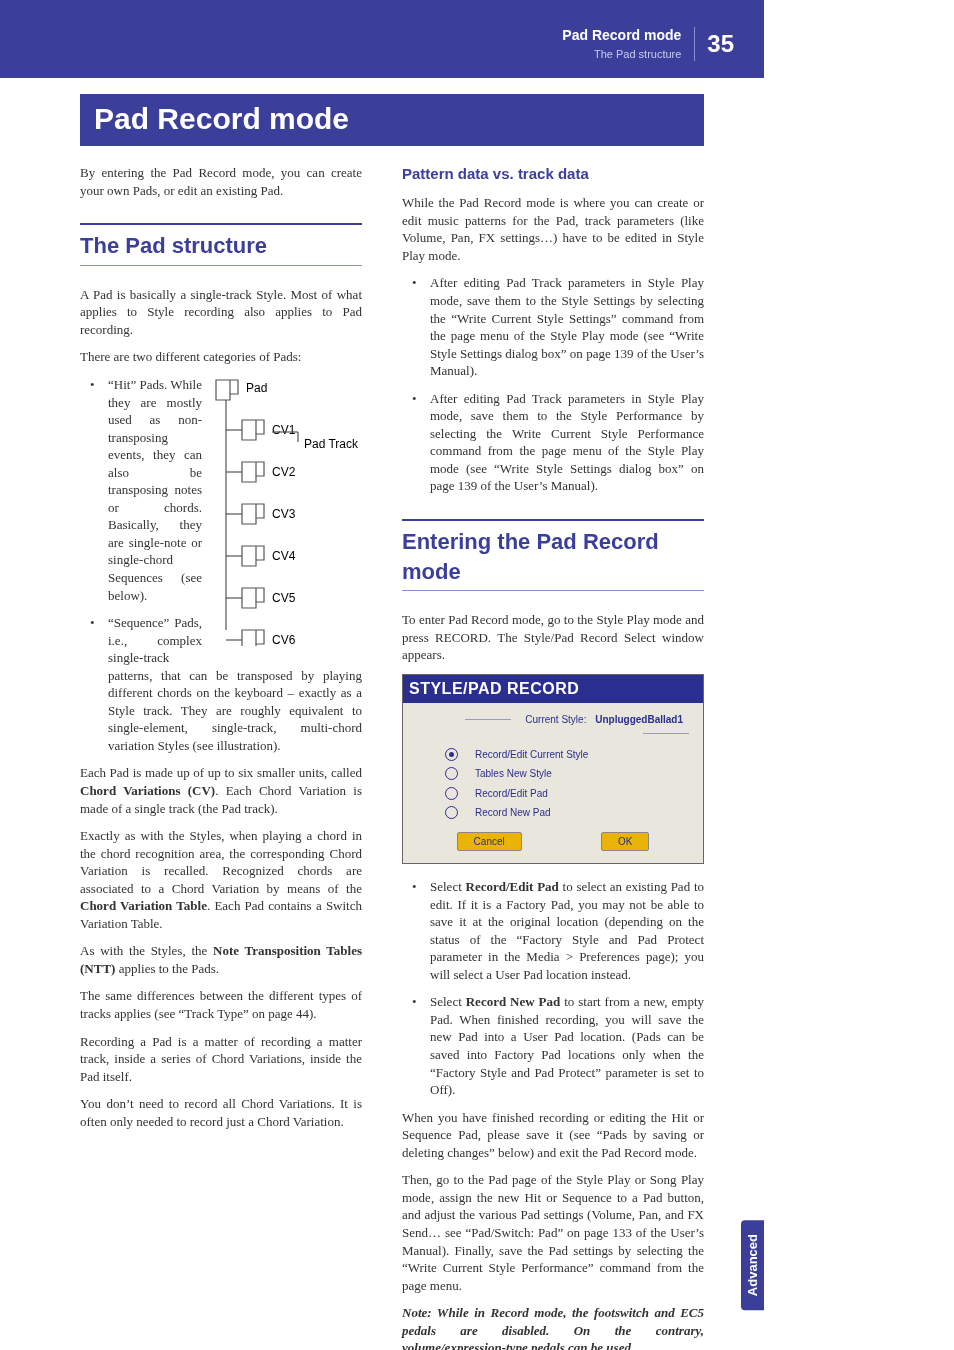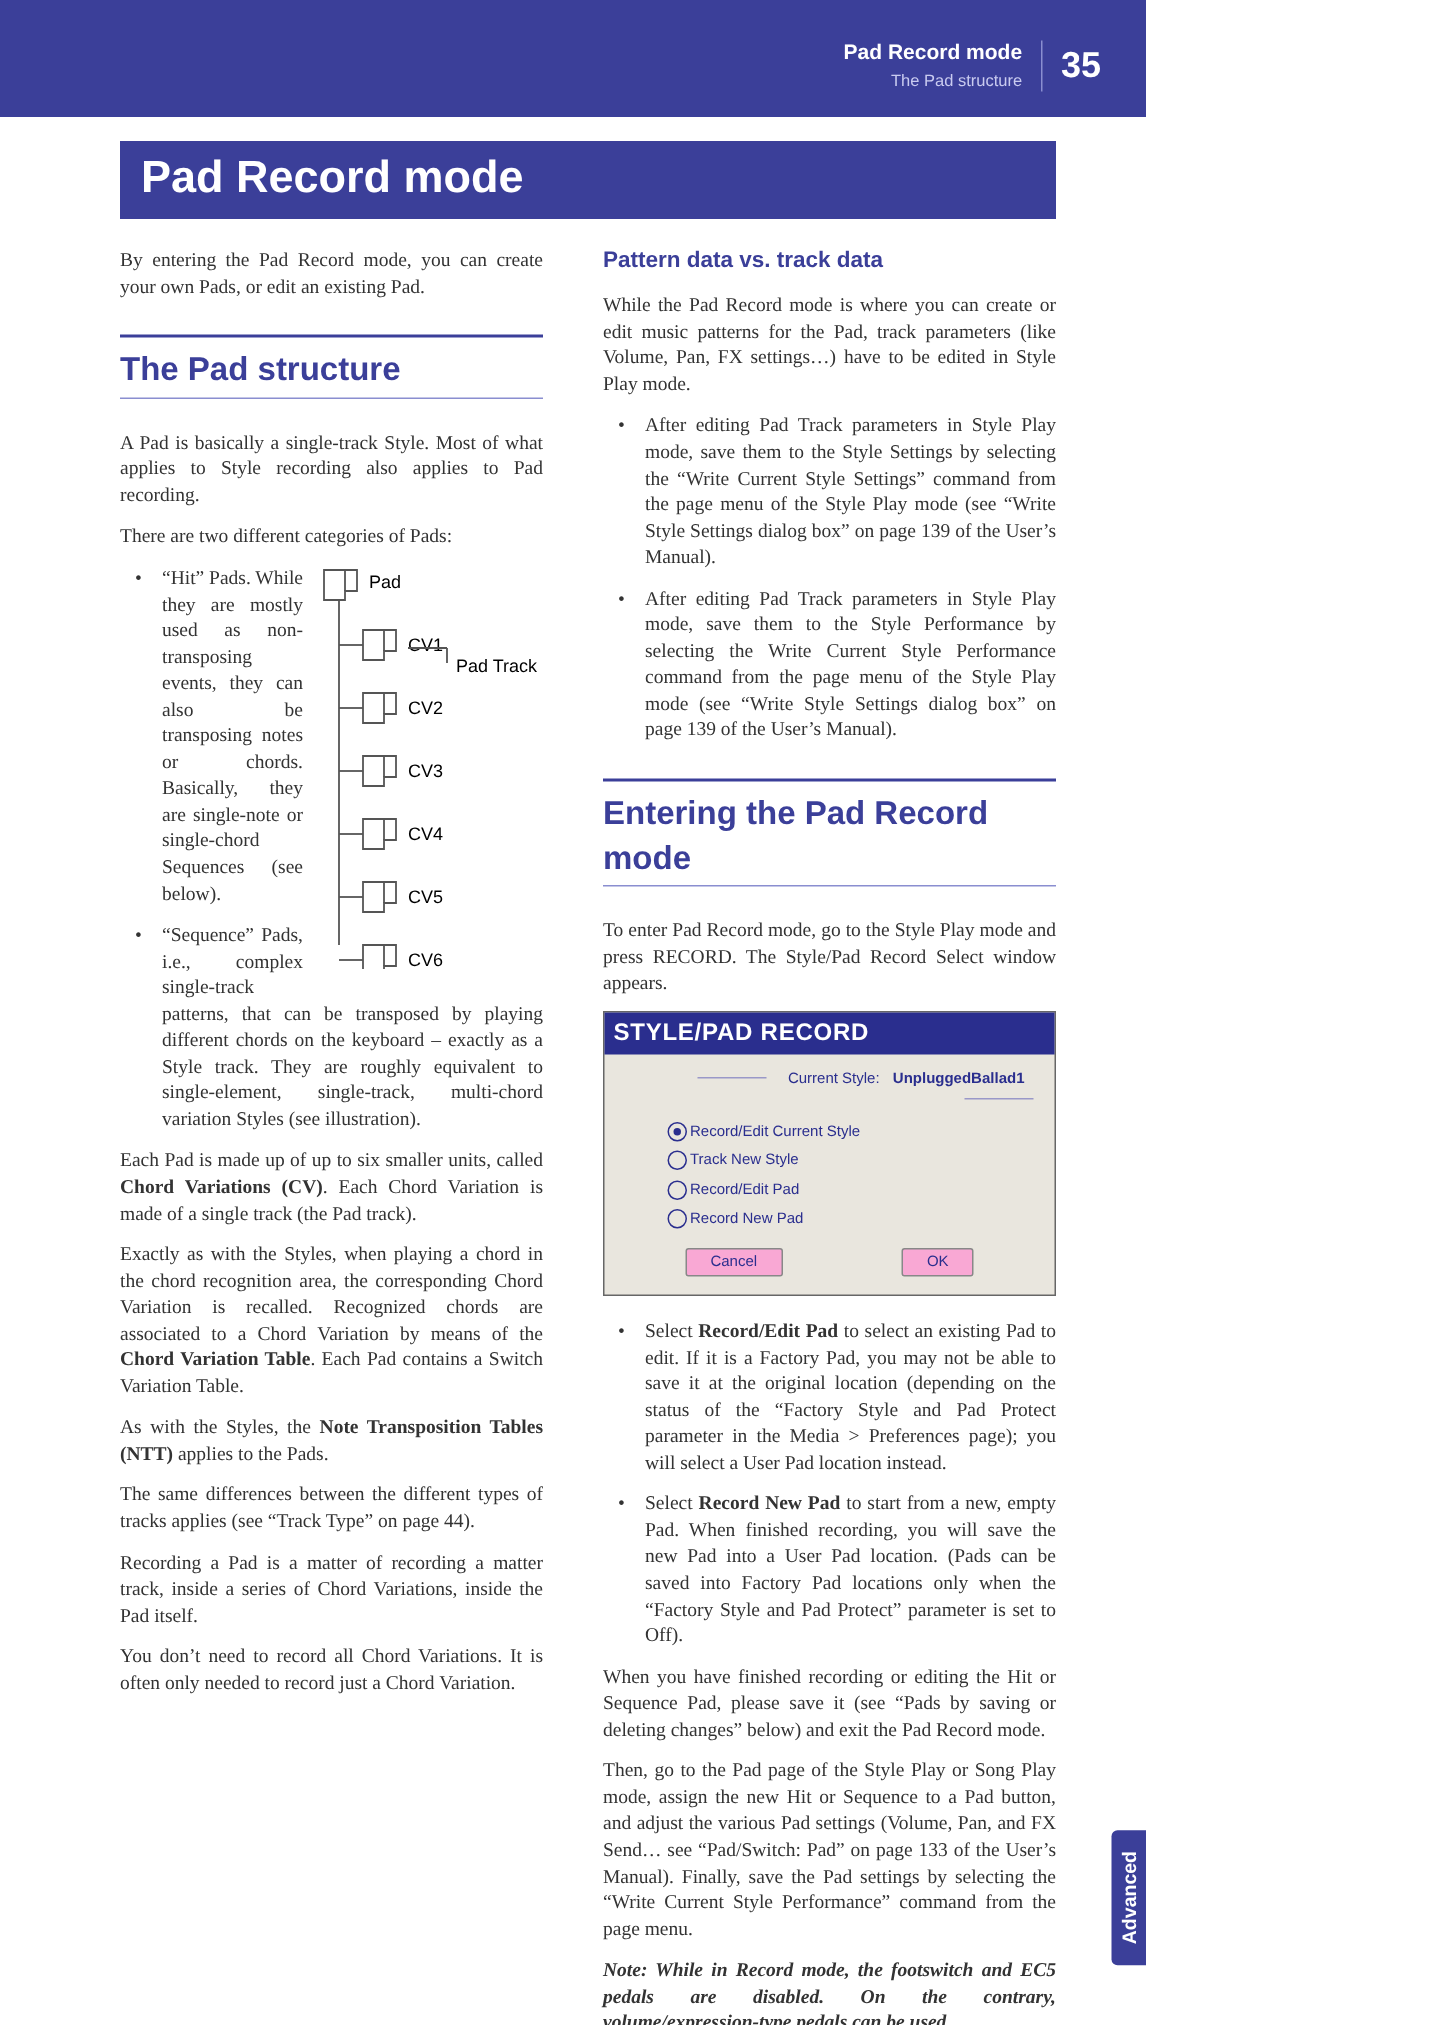--- a/index.html
+++ b/index.html
@@ -94,29 +94,29 @@
     padding: 3px 6px;
     letter-spacing: 0.5px;
   }
   .ss-body { padding: 10px 14px 12px 14px; color:#2a2e8e; }
   .ss-group-label { text-align:right; margin-bottom:8px; }
   .ss-group-label span { padding: 0 6px; }
   .ss-group-label::before, .ss-group-label::after {
     content:""; display:inline-block; vertical-align:middle;
     border-top:1px solid #9a98c8; width:46px;
   }
-  .ss-radio-row { display:flex; align-items:center; gap:2px; margin: 6px 0 6px 28px; color:#2a2e8e; }
+  .ss-radio-row { display:flex; align-items:center; gap:17px; margin: 6px 0 6px 28px; color:#2a2e8e; }
   .ss-radio-outer {
     width:11px; height:11px; border:1.5px solid #2a2e8e; border-radius:50%;
     display:flex; align-items:center; justify-content:center; flex-shrink:0;
   }
   .ss-radio-inner { width:5px; height:5px; background:#2a2e8e; border-radius:50%; }
   .ss-btnrow { display:flex; justify-content:space-around; margin-top:12px; }
   .ss-btn {
-    border:1px solid #888; background:#f9a8d4; padding:2px 16px;
+    border:1px solid #888; background:#eab308; padding:2px 16px;
     font-size:10px; color:#2a2e8e; border-radius:2px;
   }
   .italic-note { font-style: italic; font-weight: bold; }
   .side-tab {
     position: absolute;
     right: 0;
     bottom: 40px;
     background: #3b3f99;
     color: #fff;
     font-family: Arial, sans-serif;
@@ -241,21 +241,21 @@
             </div>
             <div id="ss-radios">
                 <div class="ss-radio-row">
                   <div class="ss-radio-outer">
                     <div class="ss-radio-inner"></div>
                   </div>
                   <span>Record/Edit Current Style</span>
                 </div>
                 <div class="ss-radio-row">
                   <div class="ss-radio-outer"></div>
-                  <span>Track New Style</span>
+                  <span>Tables New Style</span>
                 </div>
                 <div class="ss-radio-row">
                   <div class="ss-radio-outer"></div>
                   <span>Record/Edit Pad</span>
                 </div>
                 <div class="ss-radio-row">
                   <div class="ss-radio-outer"></div>
                   <span>Record New Pad</span>
                 </div>
               </div>

